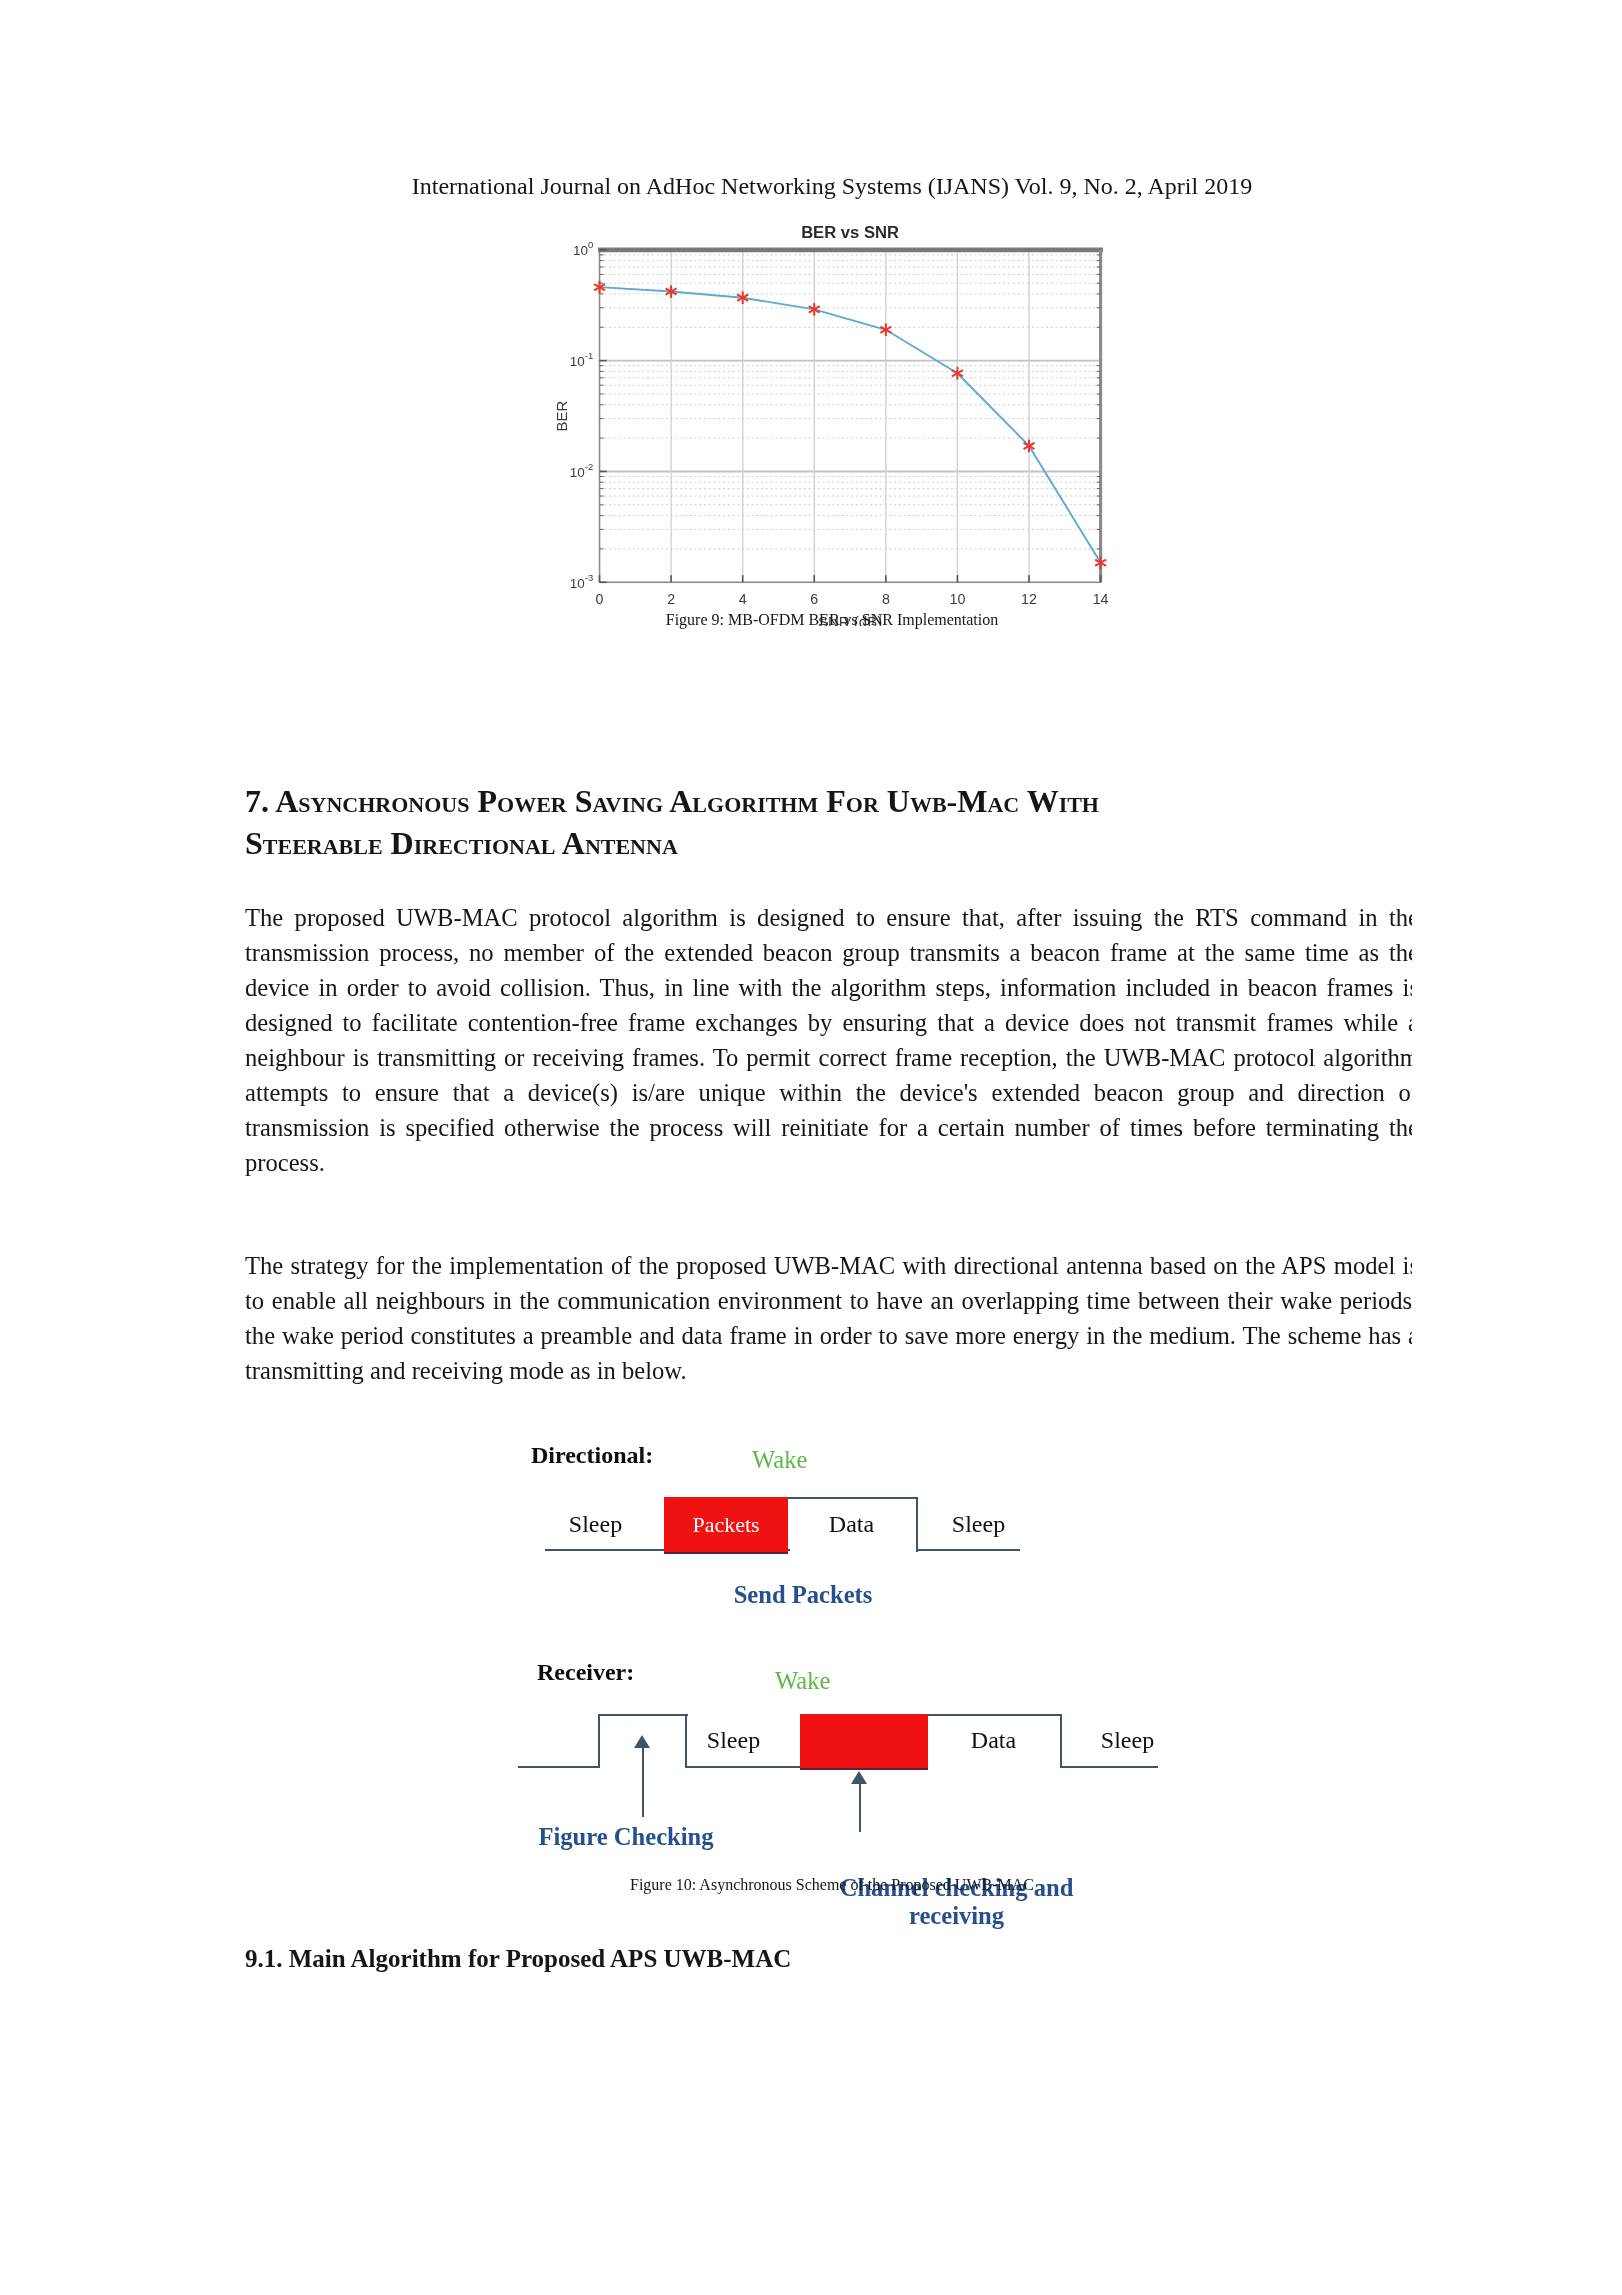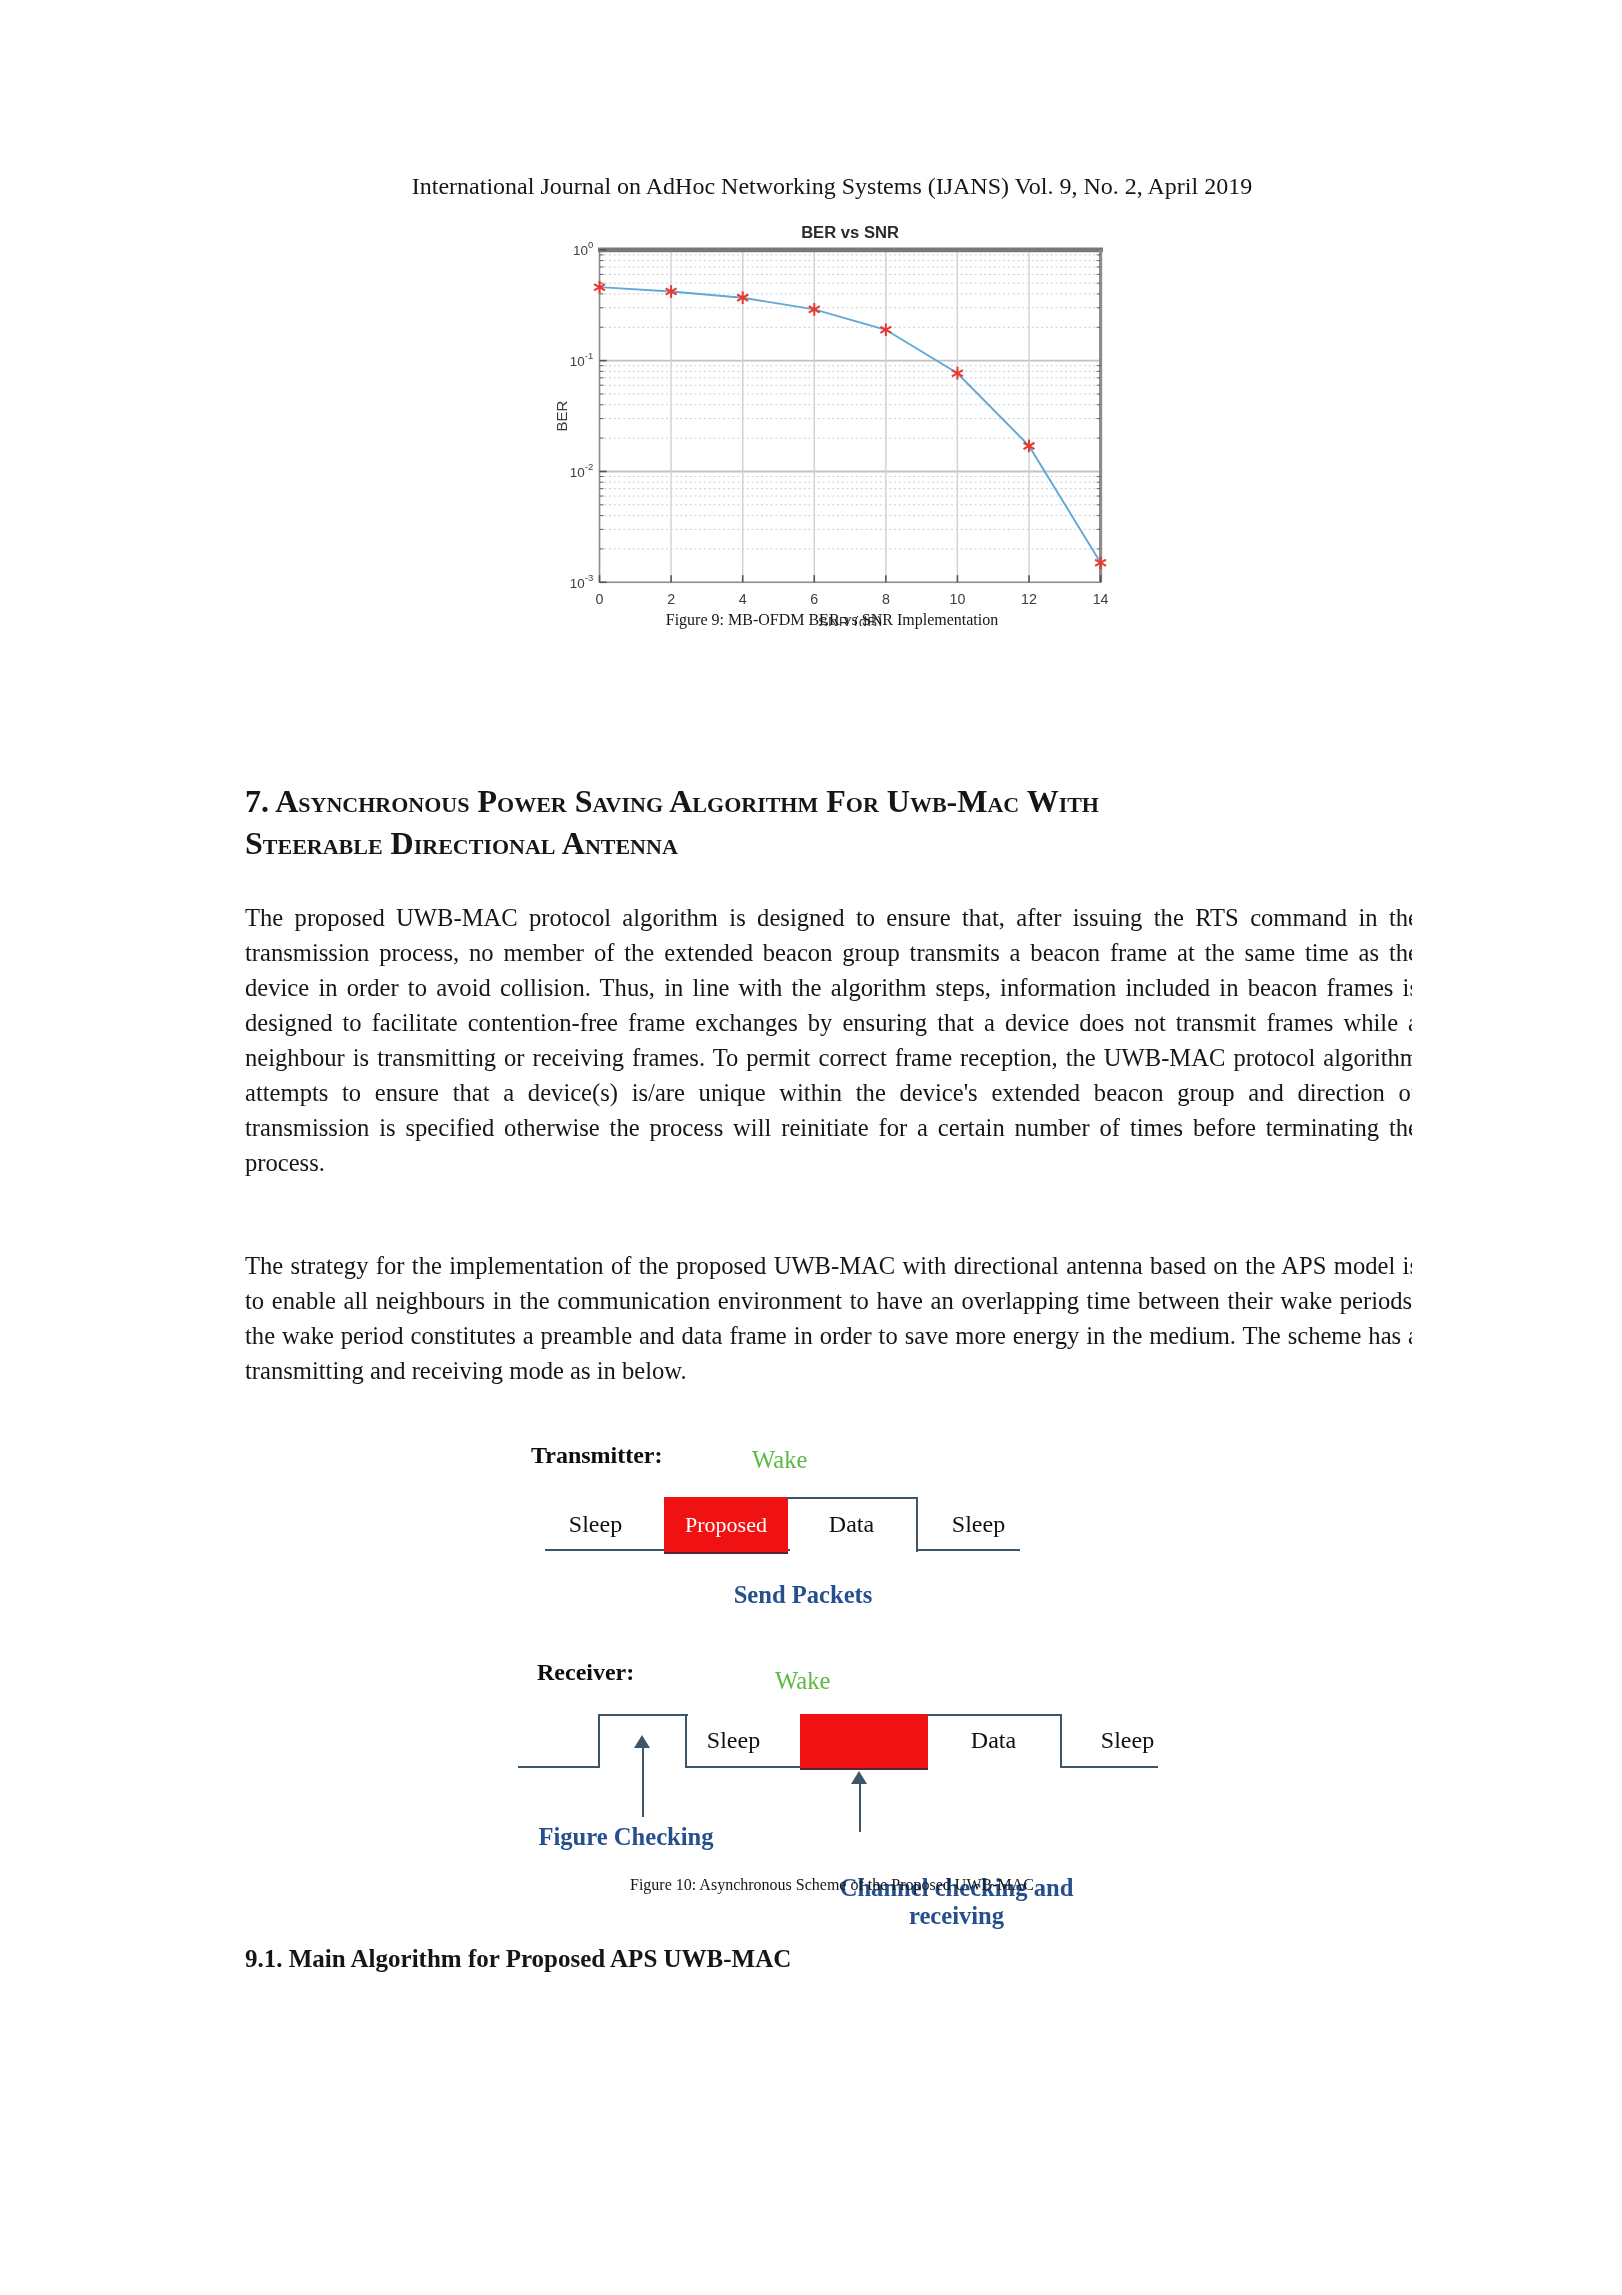--- a/index.html
+++ b/index.html
@@ -181,26 +181,26 @@
   <div class="abs sec-head" style="top:780px;">
     <div>7. Asynchronous Power Saving Algorithm For Uwb-Mac With</div>
     <div>Steerable Directional Antenna</div>
   </div>
 
   <p class="abs body-text" style="top:900px;margin:0;">The proposed UWB-MAC protocol algorithm is designed to ensure that, after issuing the RTS command in the transmission process, no member of the extended beacon group transmits a beacon frame at the same time as the device in order to avoid collision. Thus, in line with the algorithm steps, information included in beacon frames is designed to facilitate contention-free frame exchanges by ensuring that a device does not transmit frames while a neighbour is transmitting or receiving frames. To permit correct frame reception, the UWB-MAC protocol algorithm attempts to ensure that a device(s) is/are unique within the device's extended beacon group and direction of transmission is specified otherwise the process will reinitiate for a certain number of times before terminating the process.</p>
   <p class="abs body-text" style="top:1248px;margin:0;">The strategy for the implementation of the proposed UWB-MAC with directional antenna based on the APS model is to enable all neighbours in the communication environment to have an overlapping time between their wake periods:  the wake period constitutes a preamble and data frame in order to save more energy in the medium. The scheme has a transmitting and receiving mode as in below.</p>
 
   <div>
 
-    <div class="abs dbold" style="left:531px;top:1442px;">Transmitter:</div>
+    <div class="abs dbold" style="left:531px;top:1442px;">Directional:</div>
     <div class="abs green" style="left:752px;top:1446px;">Wake</div>
 
     <div class="abs wave hline" style="left:545px;top:1549px;width:245px;"></div>
     <div class="abs redbox" style="left:664px;top:1497px;width:124px;height:55px;">
-      <span>Proposed</span>
+      <span>Packets</span>
     </div>
     <div class="abs wave hline" style="left:787px;top:1497px;width:131px;"></div>
     <div class="abs wave vline" style="left:916px;top:1497px;height:55px;"></div>
     <div class="abs wave hline" style="left:916px;top:1549px;width:104px;"></div>
 
     <div class="abs dlabel" style="left:556px;top:1511px;width:79px;">Sleep</div>
     <div class="abs dlabel" style="left:812px;top:1511px;width:79px;">Data</div>
     <div class="abs dlabel" style="left:939px;top:1511px;width:79px;">Sleep</div>
 
     <div class="abs blue" style="left:684px;top:1581px;width:238px;">Send Packets</div>

